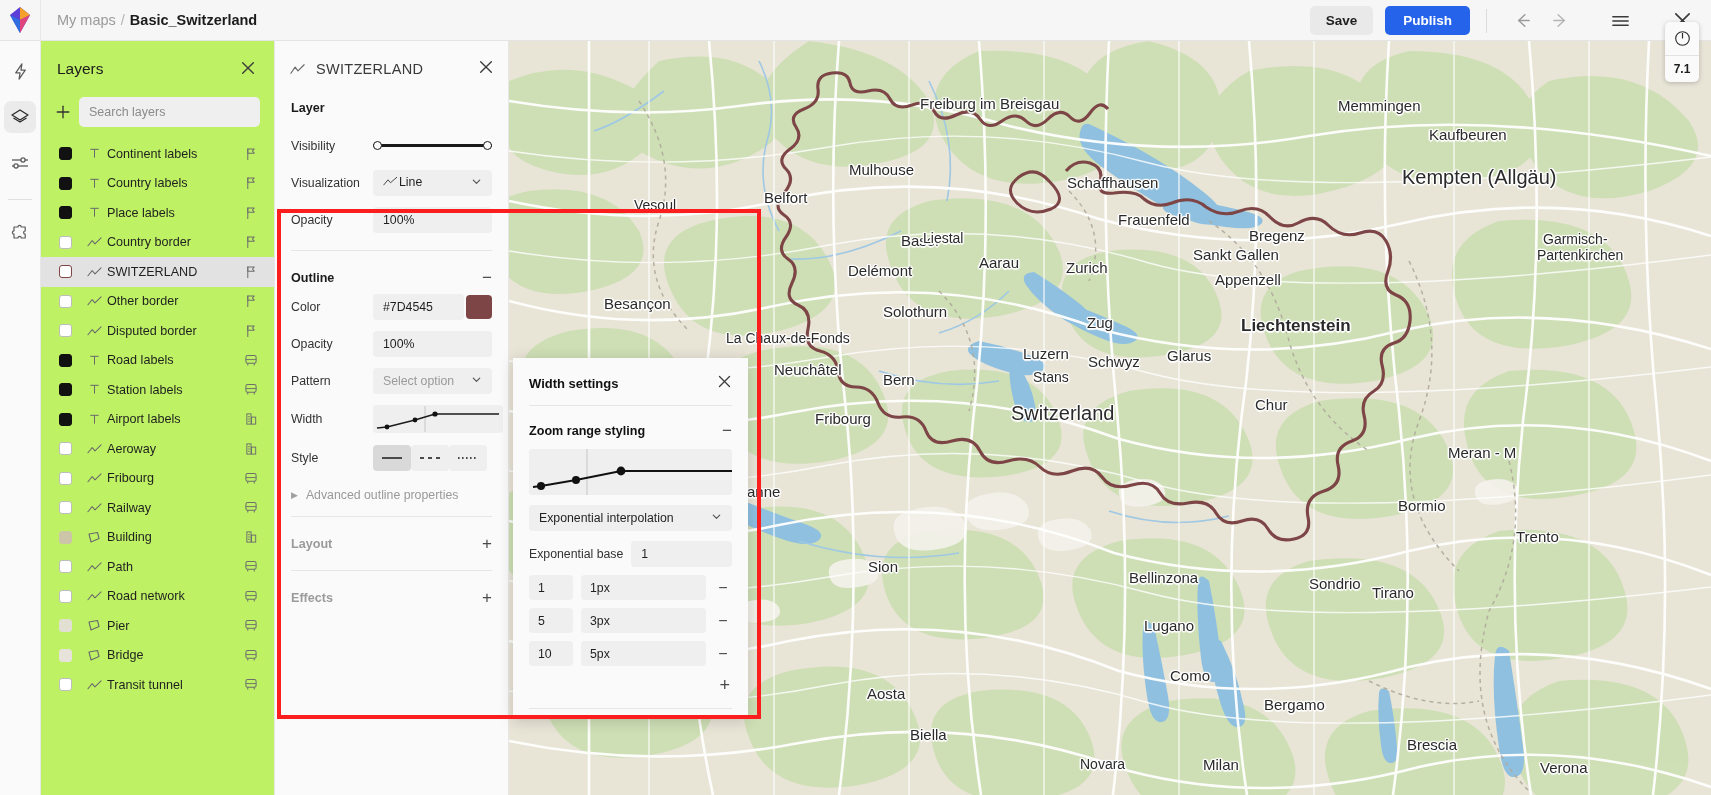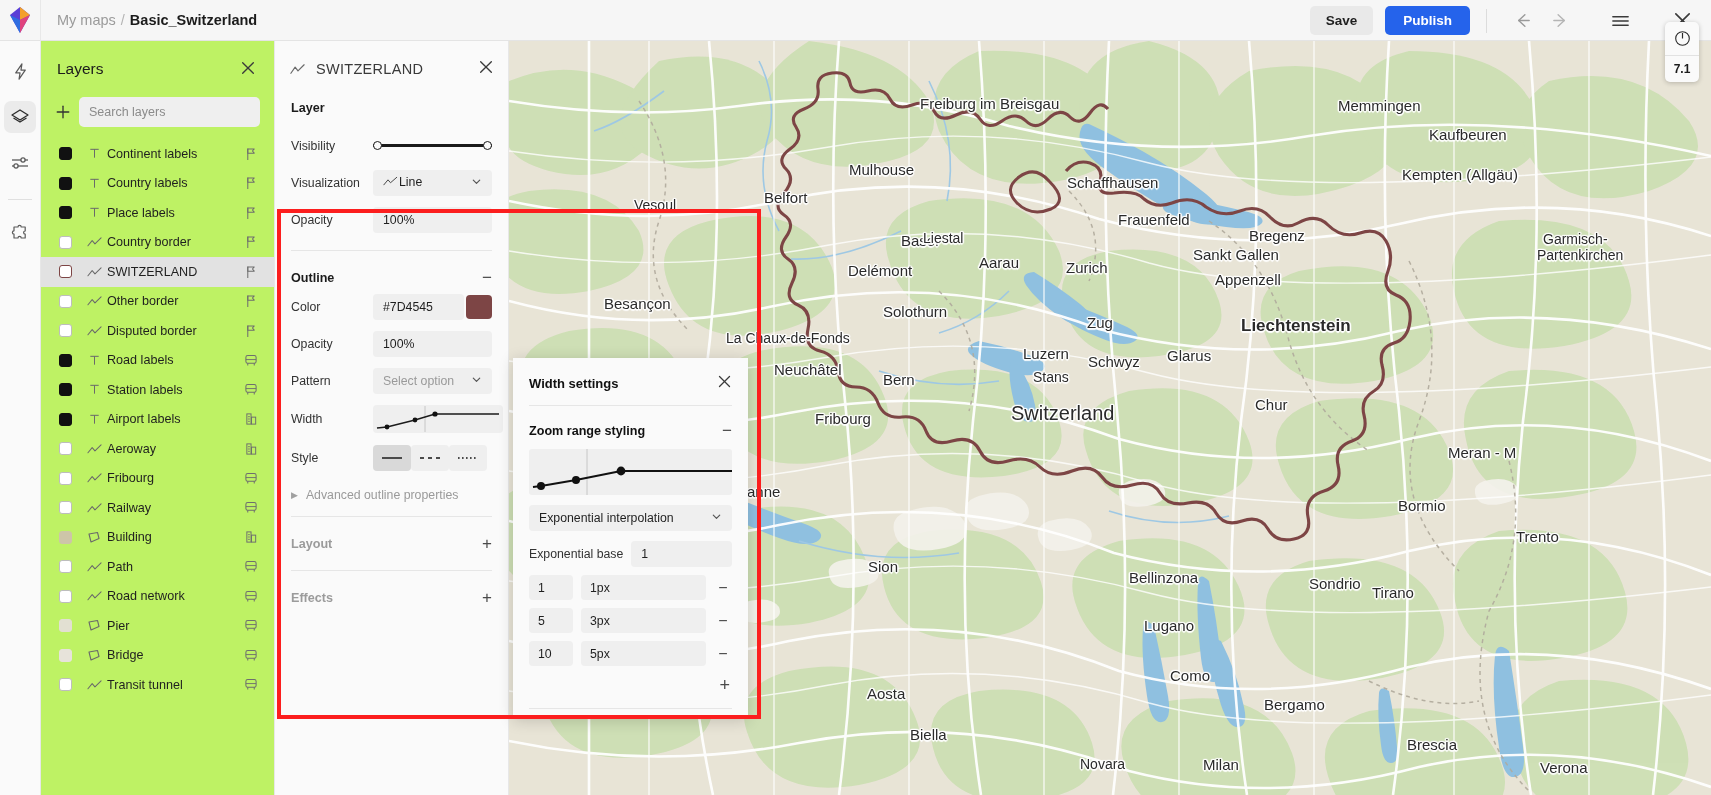--- a/index.html
+++ b/index.html
@@ -358,21 +358,21 @@
                q12,-12 22,-2 q10,10 20,-4 q10,-14 18,-4" fill="none" stroke="#7D4545" stroke-width="3.1" stroke-linejoin="round"></path>
 
       <path d="M540,140 q-14,-16 -30,-4 q-16,12 -2,26 q14,14 34,6 q18,-8 -2,-28z" fill="none" stroke="#7D4545" stroke-width="3"></path>
     </svg>
 
     <div id="map-labels">
         <div class="maplabel" style="left: 411px; top: 54px; font-size: 15px; font-weight: 400;">Freiburg im Breisgau</div>
         <div class="maplabel" style="left: 829px; top: 56px; font-size: 15px; font-weight: 400;">Memmingen</div>
         <div class="maplabel" style="left: 920px; top: 85px; font-size: 15px; font-weight: 400;">Kaufbeuren</div>
         <div class="maplabel" style="left: 340px; top: 120px; font-size: 15px; font-weight: 400;">Mulhouse</div>
-        <div class="maplabel" style="left: 856px; top: 125px; font-size: 15px; font-weight: 400; padding-left: 37px;">Kempten (Allgäu)</div>
+        <div class="maplabel" style="left: 856px; top: 125px; font-size: 20px; font-weight: 400; padding-left: 37px;">Kempten (Allgäu)</div>
         <div class="maplabel" style="left: 558px; top: 133px; font-size: 15px; font-weight: 400;">Schaffhausen</div>
         <div class="maplabel" style="left: 255px; top: 148px; font-size: 15px; font-weight: 400;">Belfort</div>
         <div class="maplabel" style="left: 125px; top: 156px; font-size: 14px; font-weight: 400;">Vesoul</div>
         <div class="maplabel" style="left: 609px; top: 170px; font-size: 15px; font-weight: 400;">Frauenfeld</div>
         <div class="maplabel" style="left: 392px; top: 191px; font-size: 15px; font-weight: 400;">Basel</div>
         <div class="maplabel" style="left: 740px; top: 186px; font-size: 15px; font-weight: 400;">Bregenz</div>
         <div class="maplabel" style="left: 1034px; top: 190px; font-size: 14px; font-weight: 400;">Garmisch-</div>
         <div class="maplabel" style="left: 414px; top: 189px; font-size: 14px; font-weight: 400;">Liestal</div>
         <div class="maplabel" style="left: 470px; top: 213px; font-size: 15px; font-weight: 400;">Aarau</div>
         <div class="maplabel" style="left: 684px; top: 205px; font-size: 15px; font-weight: 400;">Sankt Gallen</div>

